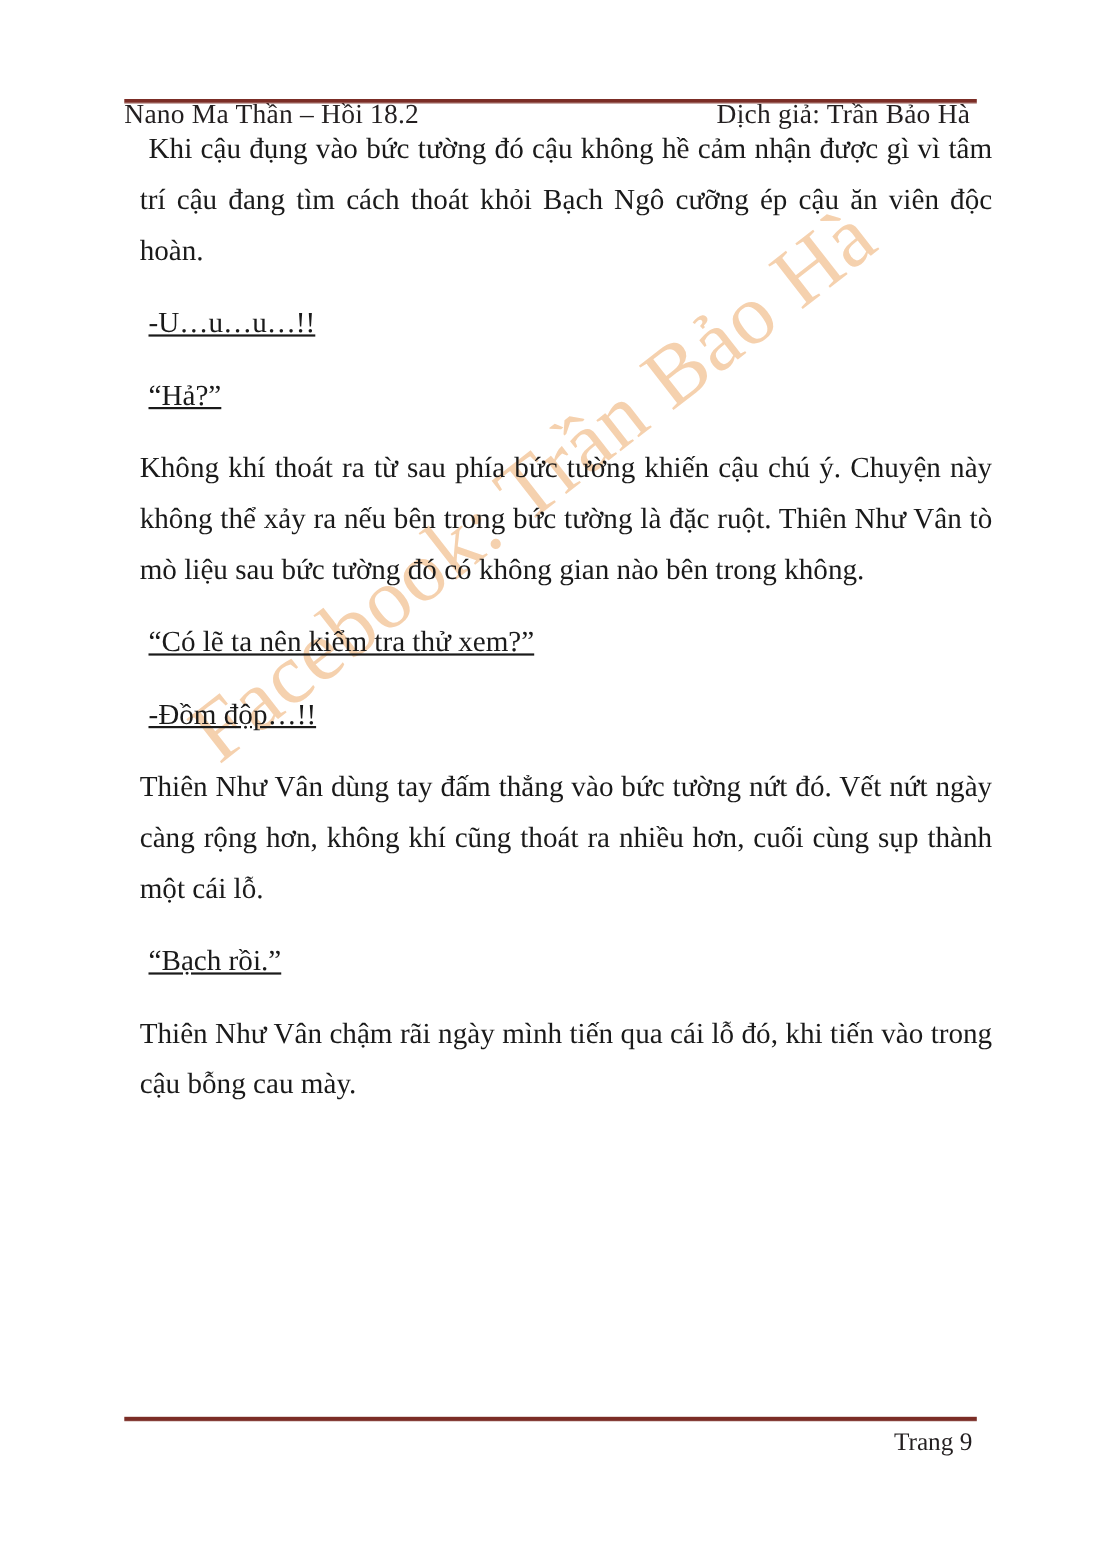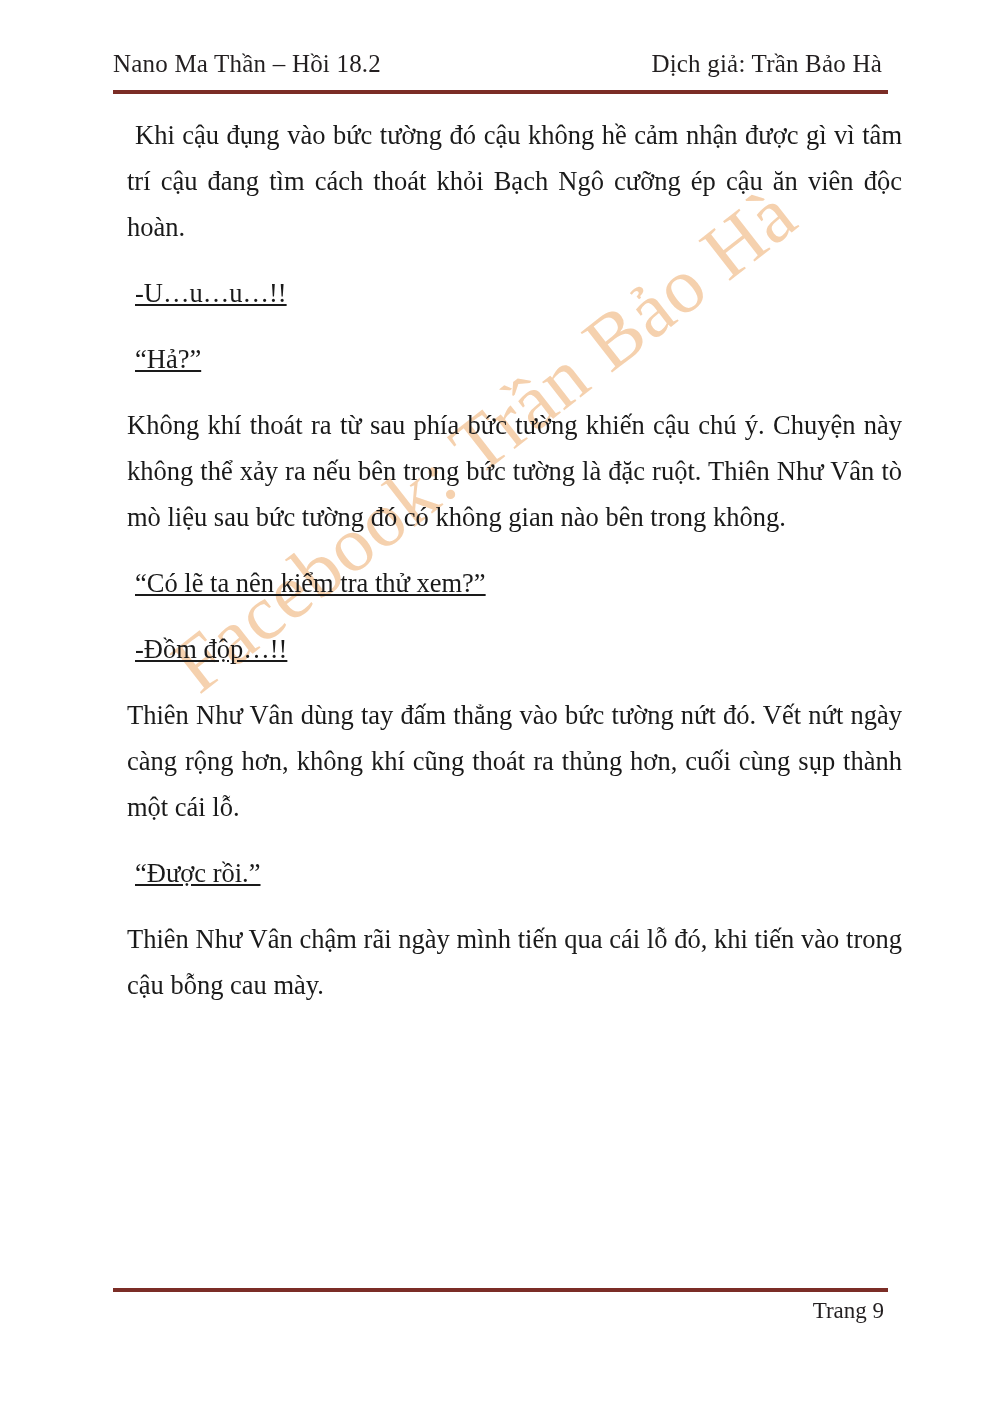--- a/index.html
+++ b/index.html
@@ -40,20 +40,21 @@
     font-size: 25px;
     color: #231f20;
     letter-spacing: 0.2px;
   }
   .header-left {
     white-space: nowrap;
   }
   .header-right {
     white-space: nowrap;
     padding-right: 6px;
+    margin-top: 41px;
   }
   .rule-top {
     position: absolute;
     left: 0;
     top: 40px;
     width: 775px;
     border-top: 3px solid #7b2d26;
     border-bottom: 1px solid #7b2d26;
     height: 2px;
     box-sizing: border-box;
@@ -147,22 +148,22 @@
       <span>Facebook: Trần Bảo Hà</span>
     </div>
 
     <div class="body-text">
       <p class="para indent">Khi cậu đụng vào bức tường đó cậu không hề cảm nhận được gì vì tâm trí cậu đang tìm cách thoát khỏi Bạch Ngô cưỡng ép cậu ăn viên độc hoàn.</p>
       <p class="para indent no-justify">-U…u…u…!!</p>
       <p class="para indent no-justify">“Hả?”</p>
       <p class="para">Không khí thoát ra từ sau phía bức tường khiến cậu chú ý. Chuyện này không thể xảy ra nếu bên trong bức tường là đặc ruột. Thiên Như Vân tò mò liệu sau bức tường đó có không gian nào bên trong không.</p>
       <p class="para indent no-justify">“Có lẽ ta nên kiểm tra thử xem?”</p>
       <p class="para indent no-justify">-Đồm độp…!!</p>
-      <p class="para">Thiên Như Vân dùng tay đấm thẳng vào bức tường nứt đó. Vết nứt ngày càng rộng hơn, không khí cũng thoát ra thủng hơn, cuối cùng sụp thành một cái lỗ.</p>
-      <p class="para indent no-justify">“Được rồi.”</p>
+      <p class="para">Thiên Như Vân dùng tay đấm thẳng vào bức tường nứt đó. Vết nứt ngày càng rộng hơn, không khí cũng thoát ra nhiều hơn, cuối cùng sụp thành một cái lỗ.</p>
+      <p class="para indent no-justify">“Bạch rồi.”</p>
       <p class="para">Thiên Như Vân chậm rãi ngày mình tiến qua cái lỗ đó, khi tiến vào trong cậu bỗng cau mày.</p>
     </div>
 
     <div class="rule-bottom"></div>
     <div class="footer">Trang 9</div>
 
   </div>
 </div>
 
 </body></html>

